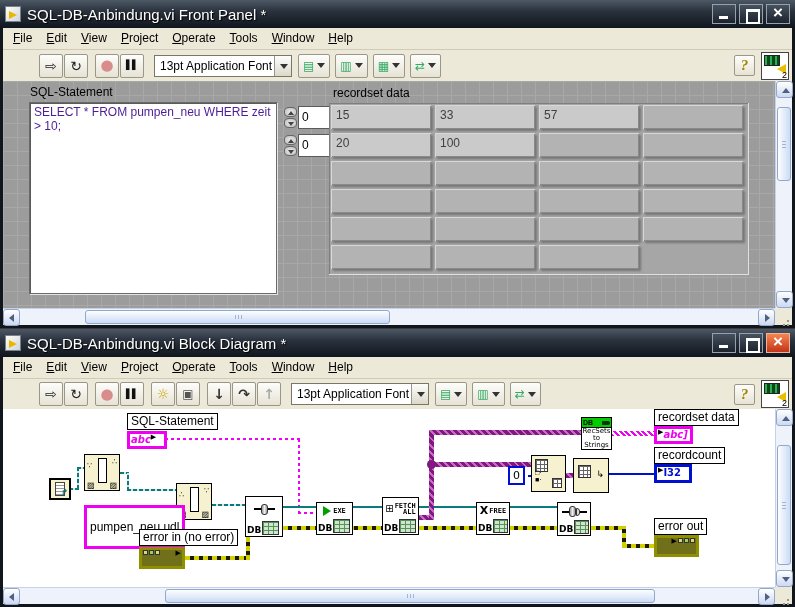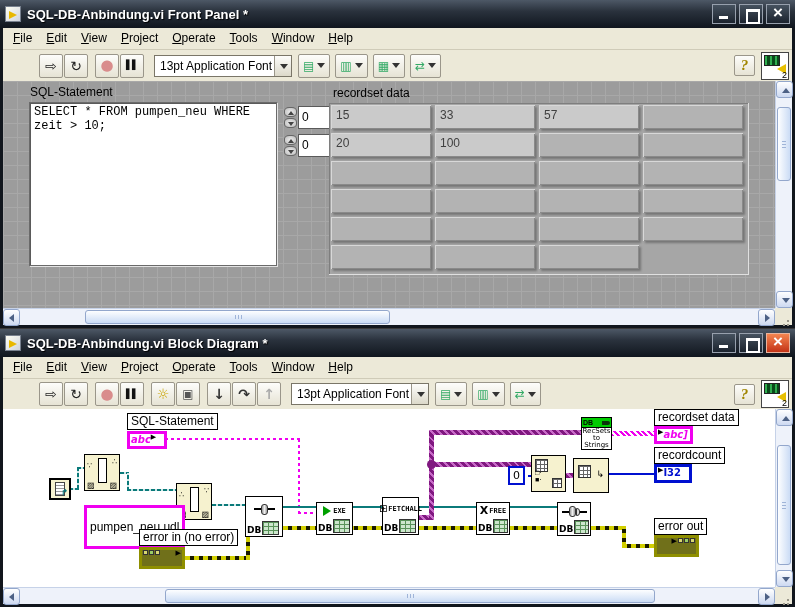--- a/index.html
+++ b/index.html
@@ -6,21 +6,21 @@
     background:#3a3a3a;font-family:"Liberation Sans",sans-serif;}
   *{box-sizing:border-box;}
   .window{position:absolute;left:0;width:795px;background:#11161d;}
   
   .titlebar{height:28px;display:flex;align-items:center;padding:0 5px;gap:6px;
     background:linear-gradient(180deg,#4d5866 0%,#2a323d 40%,#10161e 100%);}
   .app-ico{width:16px;height:16px;border:1px solid #77808e;flex:0 0 16px;position:relative;
     background:linear-gradient(135deg,#fdfdf2,#cfd4de);}
   .app-ico::after{content:"";position:absolute;left:3px;top:4px;width:0;height:0;
     border-left:8px solid #e8b800;border-top:4px solid transparent;border-bottom:4px solid transparent;}
-  .title{color:#fff;font-weight:bold;font-size:13px;text-shadow:1px 1px 1px #000;white-space:nowrap;}
+  .title{color:#fff;font-weight:normal;font-size:15px;text-shadow:1px 1px 1px #000;white-space:nowrap;}
   .winbtns{margin-left:auto;display:flex;gap:3px;}
   .winbtn{width:24px;height:20px;border:1px solid #97a0ad;color:#fff;position:relative;
     background:linear-gradient(180deg,#46525f,#1b232e);}
   .winbtn.minb::after{content:"";position:absolute;left:6px;bottom:4px;width:9px;height:3px;background:#fff;}
   .winbtn.maxb::after{content:"";position:absolute;left:6px;top:4px;width:10px;height:10px;
     border:2px solid #fff;border-top-width:3px;}
   .winbtn.closeb::after{content:"×";position:absolute;left:0;top:-2px;width:100%;text-align:center;
     font-size:17px;font-weight:bold;color:#fff;}
   .winbtn.red{background:linear-gradient(180deg,#f5854f,#c63ا318 60%,#b22c14);background:linear-gradient(180deg,#f5854f,#c33417);border-color:#e8b49e;}
   .inner{padding:0 3px 3px 3px;}
@@ -65,23 +65,23 @@
     background-image:repeating-linear-gradient(90deg,#2fae4f 0 2px,#0a4a1a 2px 5px);border:1px solid #222;}
   .vi-plug{position:absolute;right:2px;top:11px;width:0;height:0;
     border-right:9px solid #e8c000;border-top:5px solid transparent;border-bottom:5px solid transparent;}
   .badge-n{position:absolute;right:1px;bottom:-1px;font-size:9px;color:#000;}
   
   .panel-row{display:flex;}
   .panel{position:relative;flex:1;height:227px;overflow:hidden;background-color:#9c9c9c;
     background-image:linear-gradient(#a8a8a8 1px,transparent 1px),
       linear-gradient(90deg,#a8a8a8 1px,transparent 1px);background-size:14px 14px;}
   .free-label{position:absolute;color:#000;font-size:12px;white-space:nowrap;}
-  .sql-box{position:absolute;left:26px;top:21px;width:248px;height:164px;background:#fff;color:#000000;
+  .sql-box{position:absolute;left:26px;top:21px;width:248px;height:192px;background:#fff;color:#4c1d95;
     font-size:12px;padding:2px 4px;border:1px solid #6a6a6a;
-    box-shadow:inset 1px 1px 0 #5a5a5a, 1px 1px 0 #e4e4e4;font-family:Liberation Mono, monospace;}
+    box-shadow:inset 1px 1px 0 #5a5a5a, 1px 1px 0 #e4e4e4;}
   .spinner{position:absolute;display:flex;width:49px;height:23px;}
   .spin-btns{width:14px;display:flex;flex-direction:column;gap:1px;padding:1px 1px 1px 0;}
   .spin-btn{flex:1;border:1px solid #666;border-radius:40%;position:relative;
     background:radial-gradient(#efefef,#b8b8b8);}
   .spin-btn::after{content:"";position:absolute;left:3px;width:0;height:0;
     border-left:3px solid transparent;border-right:3px solid transparent;}
   .spin-btn.up::after{top:3px;border-bottom:4px solid #444;}
   .spin-btn.dn::after{top:3px;border-top:4px solid #444;}
   .spin-val{width:34px;background:#fff;border:1px solid #5a5a5a;font-size:12px;color:#000;
     padding:3px 0 0 3px;}
@@ -495,21 +495,21 @@
               <span>EXE</span>
             </span>
           <span class="nbot">
               <span class="db-txt">DB</span>
               <span class="db-table"></span>
             </span>
         </div>
         <div class="dbnode" style="left:379px;top:88px;width:37px;height:38px;">
           <span class="ntop">
               <span class="grid-ch">⊞</span>
-            <span style="display:flex;flex-direction:row;align-items:flex-end;">
+            <span style="display:flex;flex-direction:column;align-items:flex-end;">
               <span>FETCH</span>
               <span>ALL</span>
             </span>
             </span>
           <span class="nbot">
               <span class="db-txt">DB</span>
               <span class="db-table"></span>
             </span>
         </div>
         <div class="dbnode" style="left:473px;top:93px;width:34px;height:33px;">

